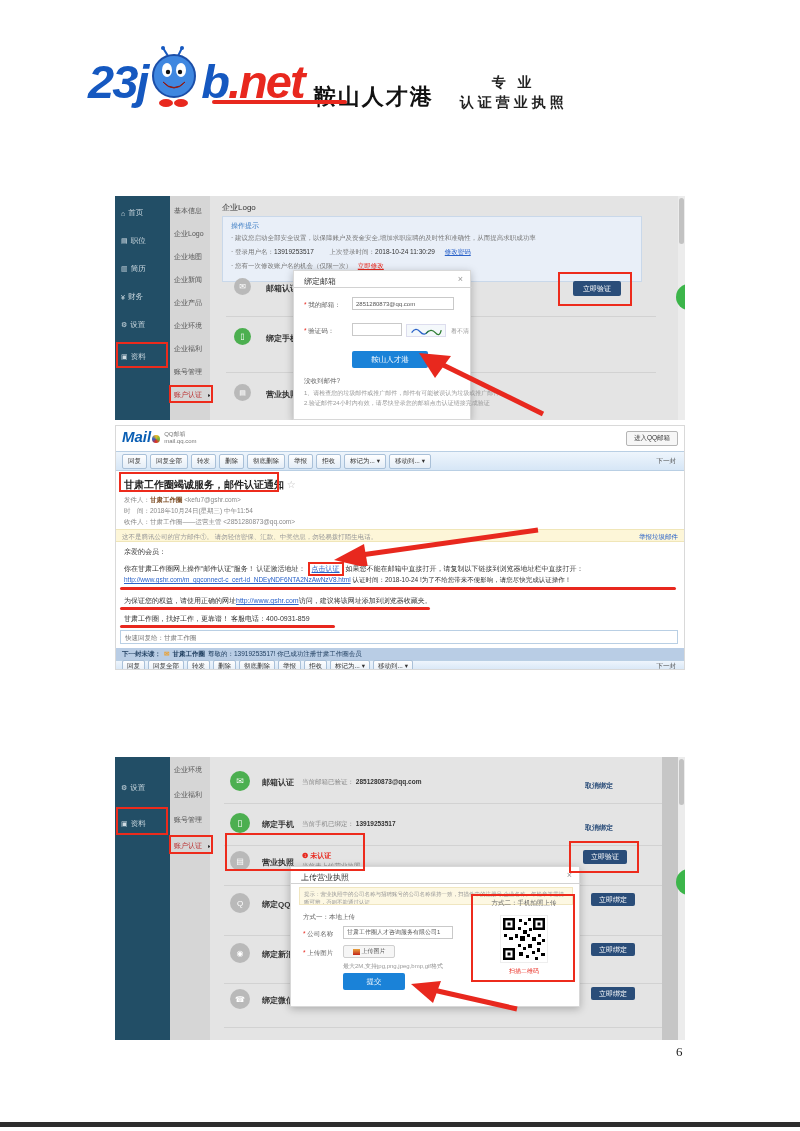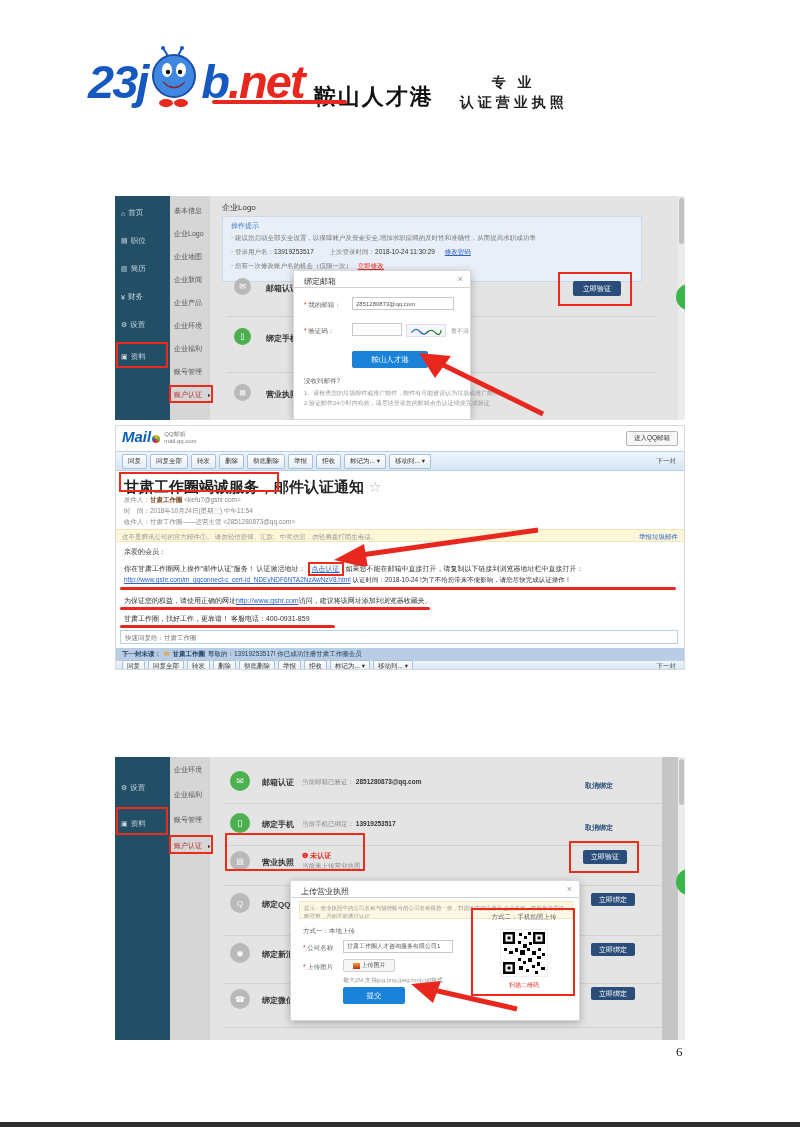--- a/index.html
+++ b/index.html
@@ -227,21 +227,21 @@
       <span class="mbtn">转发</span>
       <span class="mbtn">删除</span>
       <span class="mbtn">彻底删除</span>
       <span class="mbtn">举报</span>
       <span class="mbtn">拒收</span>
       <span class="mbtn"><span>标记为...</span> <span>▾</span></span>
       <span class="mbtn"><span>移动到...</span> <span>▾</span></span>
       <span style="margin-left:auto; margin-right:8px; font-size:6.5px; color:#444;">下一封</span>
     </div>
 
-    <div class="abs" style="left:8px; top:52px; font-size:15px; font-weight:bold; color:#222; white-space:nowrap;">
+    <div class="abs" style="left:8px; top:52px; font-size:10px; font-weight:bold; color:#222; white-space:nowrap;">
       <span>甘肃工作圈竭诚服务，邮件认证通知</span> <span style="color:#bbb; font-weight:normal;">☆</span>
     </div>
     <div class="redbox" style="left:3px; top:46px; width:160px; height:20px;"></div>
 
     <div class="mail-meta" style="left:8px; top:70px;"><span>发件人：</span><b style="color:#7a4a21;">甘肃工作圈</b> <span>&lt;kefu7@gshr.com&gt;</span></div>
     <div class="mail-meta" style="left:8px; top:81px;"><span>时　间：</span><span>2018年10月24日(星期三) 中午11:54</span></div>
     <div class="mail-meta" style="left:8px; top:92px;"><span>收件人：</span><span>甘肃工作圈——运营主管 &lt;2851280873@qq.com&gt;</span></div>
 
     <div class="abs" style="left:0; top:103px; width:568px; height:13px; background:#fdf6d8; border-top:1px solid #f0e6b8; border-bottom:1px solid #f0e6b8;">
       <span class="abs" style="left:6px; top:3px; font-size:6.5px; color:#999; white-space:nowrap;">这不是腾讯公司的官方邮件①。 请勿轻信密保、汇款、中奖信息，勿轻易拨打陌生电话。</span>
@@ -344,21 +344,21 @@
     </div>
     <div class="redbox" style="left:110px; top:76px; width:140px; height:38px;"></div>
     <div class="link-navy" style="left:470px; top:24px;">取消绑定</div>
     <div class="link-navy" style="left:470px; top:66px;">取消绑定</div>
     <div class="btn-navy" style="left:468px; top:93px; width:44px; height:14px;">立即验证</div>
     <div class="redbox" style="left:454px; top:84px; width:70px; height:32px;"></div>
     <div class="btn-navy" style="left:476px; top:136px; width:44px; height:13px;">立即绑定</div>
     <div class="btn-navy" style="left:476px; top:186px; width:44px; height:13px;">立即绑定</div>
     <div class="btn-navy" style="left:476px; top:230px; width:44px; height:13px;">立即绑定</div>
 
-    <div class="modal" style="left:175px; top:123px; width:290px; height:141px;">
+    <div class="modal" style="left:175px; top:109px; width:290px; height:141px;">
       <div class="modal-title">上传营业执照</div>
       <div class="modal-close">×</div>
       <div class="sep" style="left:0; top:16px; width:290px;"></div>
       <div class="yellow-tip" style="left:8px; top:20px; width:274px; height:18px;">提示：营业执照中的公司名称与招聘账号的公司名称保持一致，扫描件中的注册号,企业名称、年检章等需清晰可辨，否则不能通过认证</div>
       <div class="abs" style="left:12px; top:46px; font-size:6.5px; color:#666;">方式一：本地上传</div>
       <div class="fld-label" style="left:12px; top:63px;"><span class="req">*</span> <span>公司名称</span></div>
       <input class="fld-input" style="left: 52px; top: 59px; width: 110px; height: 13px;" readonly="" value="甘肃工作圈人才咨询服务有限公司1">
       <div class="fld-label" style="left:12px; top:82px;"><span class="req">*</span> <span>上传图片</span></div>
       <div class="abs" style="left:52px; top:78px; width:52px; height:13px; background:#f6f6f6; border:1px solid #cfcfcf; border-radius:2px; display:flex; align-items:center; justify-content:center; gap:2px; font-size:6px; color:#555;">
         <span style="width:7px; height:6px; background:linear-gradient(#e8a33d,#c3251c); display:inline-block;"></span>

